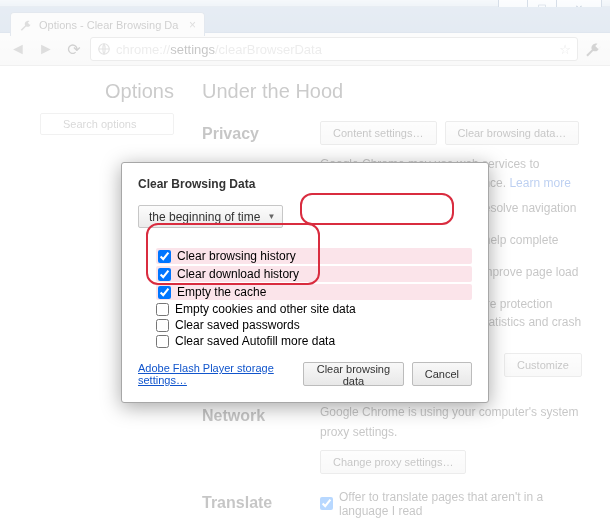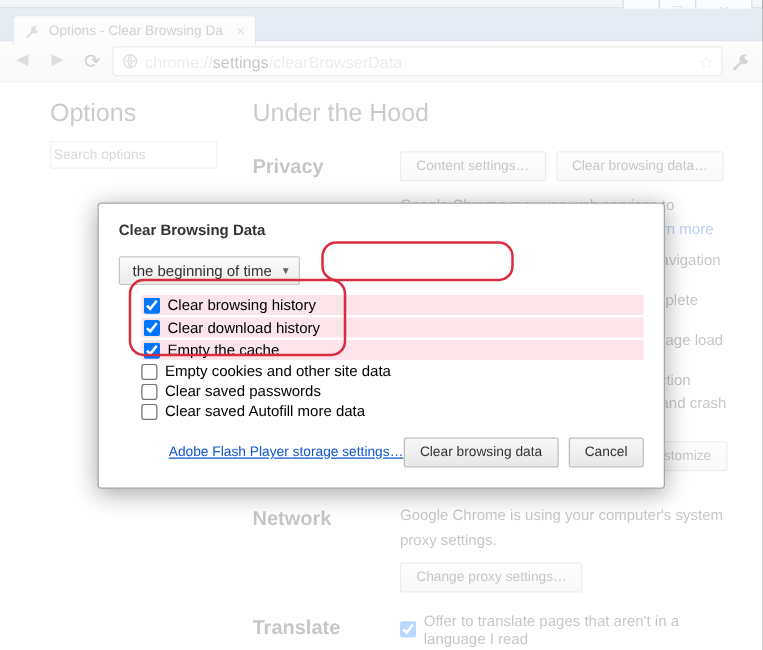--- a/index.html
+++ b/index.html
@@ -26,48 +26,48 @@
   .omnibox .globe { width: 14px; height: 14px; margin-right: 5px; color: #999; }
   .omnibox .url { color: #bbb; }
   .omnibox .url .strong { color: #333; }
   .omnibox .star { margin-left: auto; color: #aaa; font-size: 13px; }
   .wrench { width: 22px; height: 22px; color: #666; display: flex; align-items: center; justify-content: center; }
   
   .page { position: absolute; top: 59px; left: 0; right: 0; bottom: 0; background: #fff; overflow: hidden; padding: 14px 28px 0 40px; }
   
   .page-cols { display: flex; gap: 28px; }
   .leftcol { width: 134px; }
-  .leftcol h2 { font-size: 20px; font-weight: 400; color: #444; margin-bottom: 10px; }
-  .search-opt { width: 100%; height: 22px; border: 1px solid #ccc; border-radius: 2px; padding: 0 2px; font-size: 11px; color: #888; }
+  .leftcol h2 { font-size: 20px; font-weight: 400; color: #444; margin-bottom: 10px; text-align: right; }
+  .search-opt { width: 100%; height: 22px; border: 1px solid #ccc; border-radius: 2px; padding: 0 22px; font-size: 11px; color: #888; }
   
   .rightcol { flex: 1; }
   .rightcol h2 { font-size: 20px; font-weight: 400; color: #444; margin-bottom: 18px; }
   .section-row { display: flex; align-items: flex-start; margin-bottom: 16px; }
   .section-lbl { width: 118px; font-size: 16px; color: #333; font-weight: 700; padding-top: 4px; }
   .section-body { flex: 1; font-size: 12px; color: #333; }
   .btn-row { display: flex; gap: 8px; margin-bottom: 10px; }
   .std-btn { height: 24px; padding: 0 12px; border: 1px solid #bcbcbc; border-radius: 2px; background: linear-gradient(#f8f8f8,#e8e8e8); font-size: 11px; color: #333; cursor: pointer; }
   .btn-right { margin-left: auto; }
   .desc { line-height: 1.6; color: #333; }
   .desc a { color: #1155cc; text-decoration: none; }
   .chkline { display: flex; align-items: center; gap: 6px; margin-bottom: 4px; font-size: 12px; }
   .chkline input { width: 13px; height: 13px; }
   
   
   .overlay { position: absolute; top: 0; left: 0; right: 0; bottom: 0; background: rgba(255,255,255,0.72); display: flex; align-items: flex-start; justify-content: center; }
-  .modal { margin-top: 162px; width: 454px; background: #fff; border: 1px solid #a7a7a7; border-radius: 3px; box-shadow: 0 4px 20px rgba(0,0,0,0.35); padding: 14px 16px 16px; }
+  .modal { margin-top: 162px; width: 368px; background: #fff; border: 1px solid #a7a7a7; border-radius: 3px; box-shadow: 0 4px 20px rgba(0,0,0,0.35); padding: 14px 16px 16px; }
   .modal-title { font-size: 12px; font-weight: 700; color: #333; margin-bottom: 14px; }
   .oblit-row { font-size: 12px; color: #333; display: flex; align-items: center; gap: 8px; margin-bottom: 8px; }
   .time-select { position: relative; height: 23px; border: 1px solid #c7c7c7; border-radius: 2px; background: linear-gradient(#fcfcfc,#ececec); padding: 0 22px 0 10px; font-size: 12px; color: #333; display: flex; align-items: center; }
   .time-select::after { content: "▼"; position: absolute; right: 7px; font-size: 8px; color: #666; }
   .lasso1 { position: absolute; border: 2px solid #d92c3f; border-radius: 12px; pointer-events: none; }
-  .checks { margin: 8px 0 14px 18px; position: relative; }
+  .checks { margin: 20px 0 14px 18px; position: relative; }
   .checks .chkline { margin-bottom: 2px; }
   .checks .highlighted { background: #fbe4ea; border-radius: 2px; padding: 1px 2px; }
-  .flash-link { font-size: 11px; color: #1155cc; text-decoration: underline; margin-left: 40px; }
+  .flash-link { font-size: 11px; color: #1155cc; text-decoration: underline; }
   .modal-foot { display: flex; align-items: center; justify-content: space-between; margin-top: 6px; }
   .foot-btns { display: flex; gap: 8px; }
 </style>
 </head>
 <body>
 
 <div class="win-frame"></div>
 <div class="win-controls">
   <div class="win-btn">−</div>
   <div class="win-btn">☐</div>

